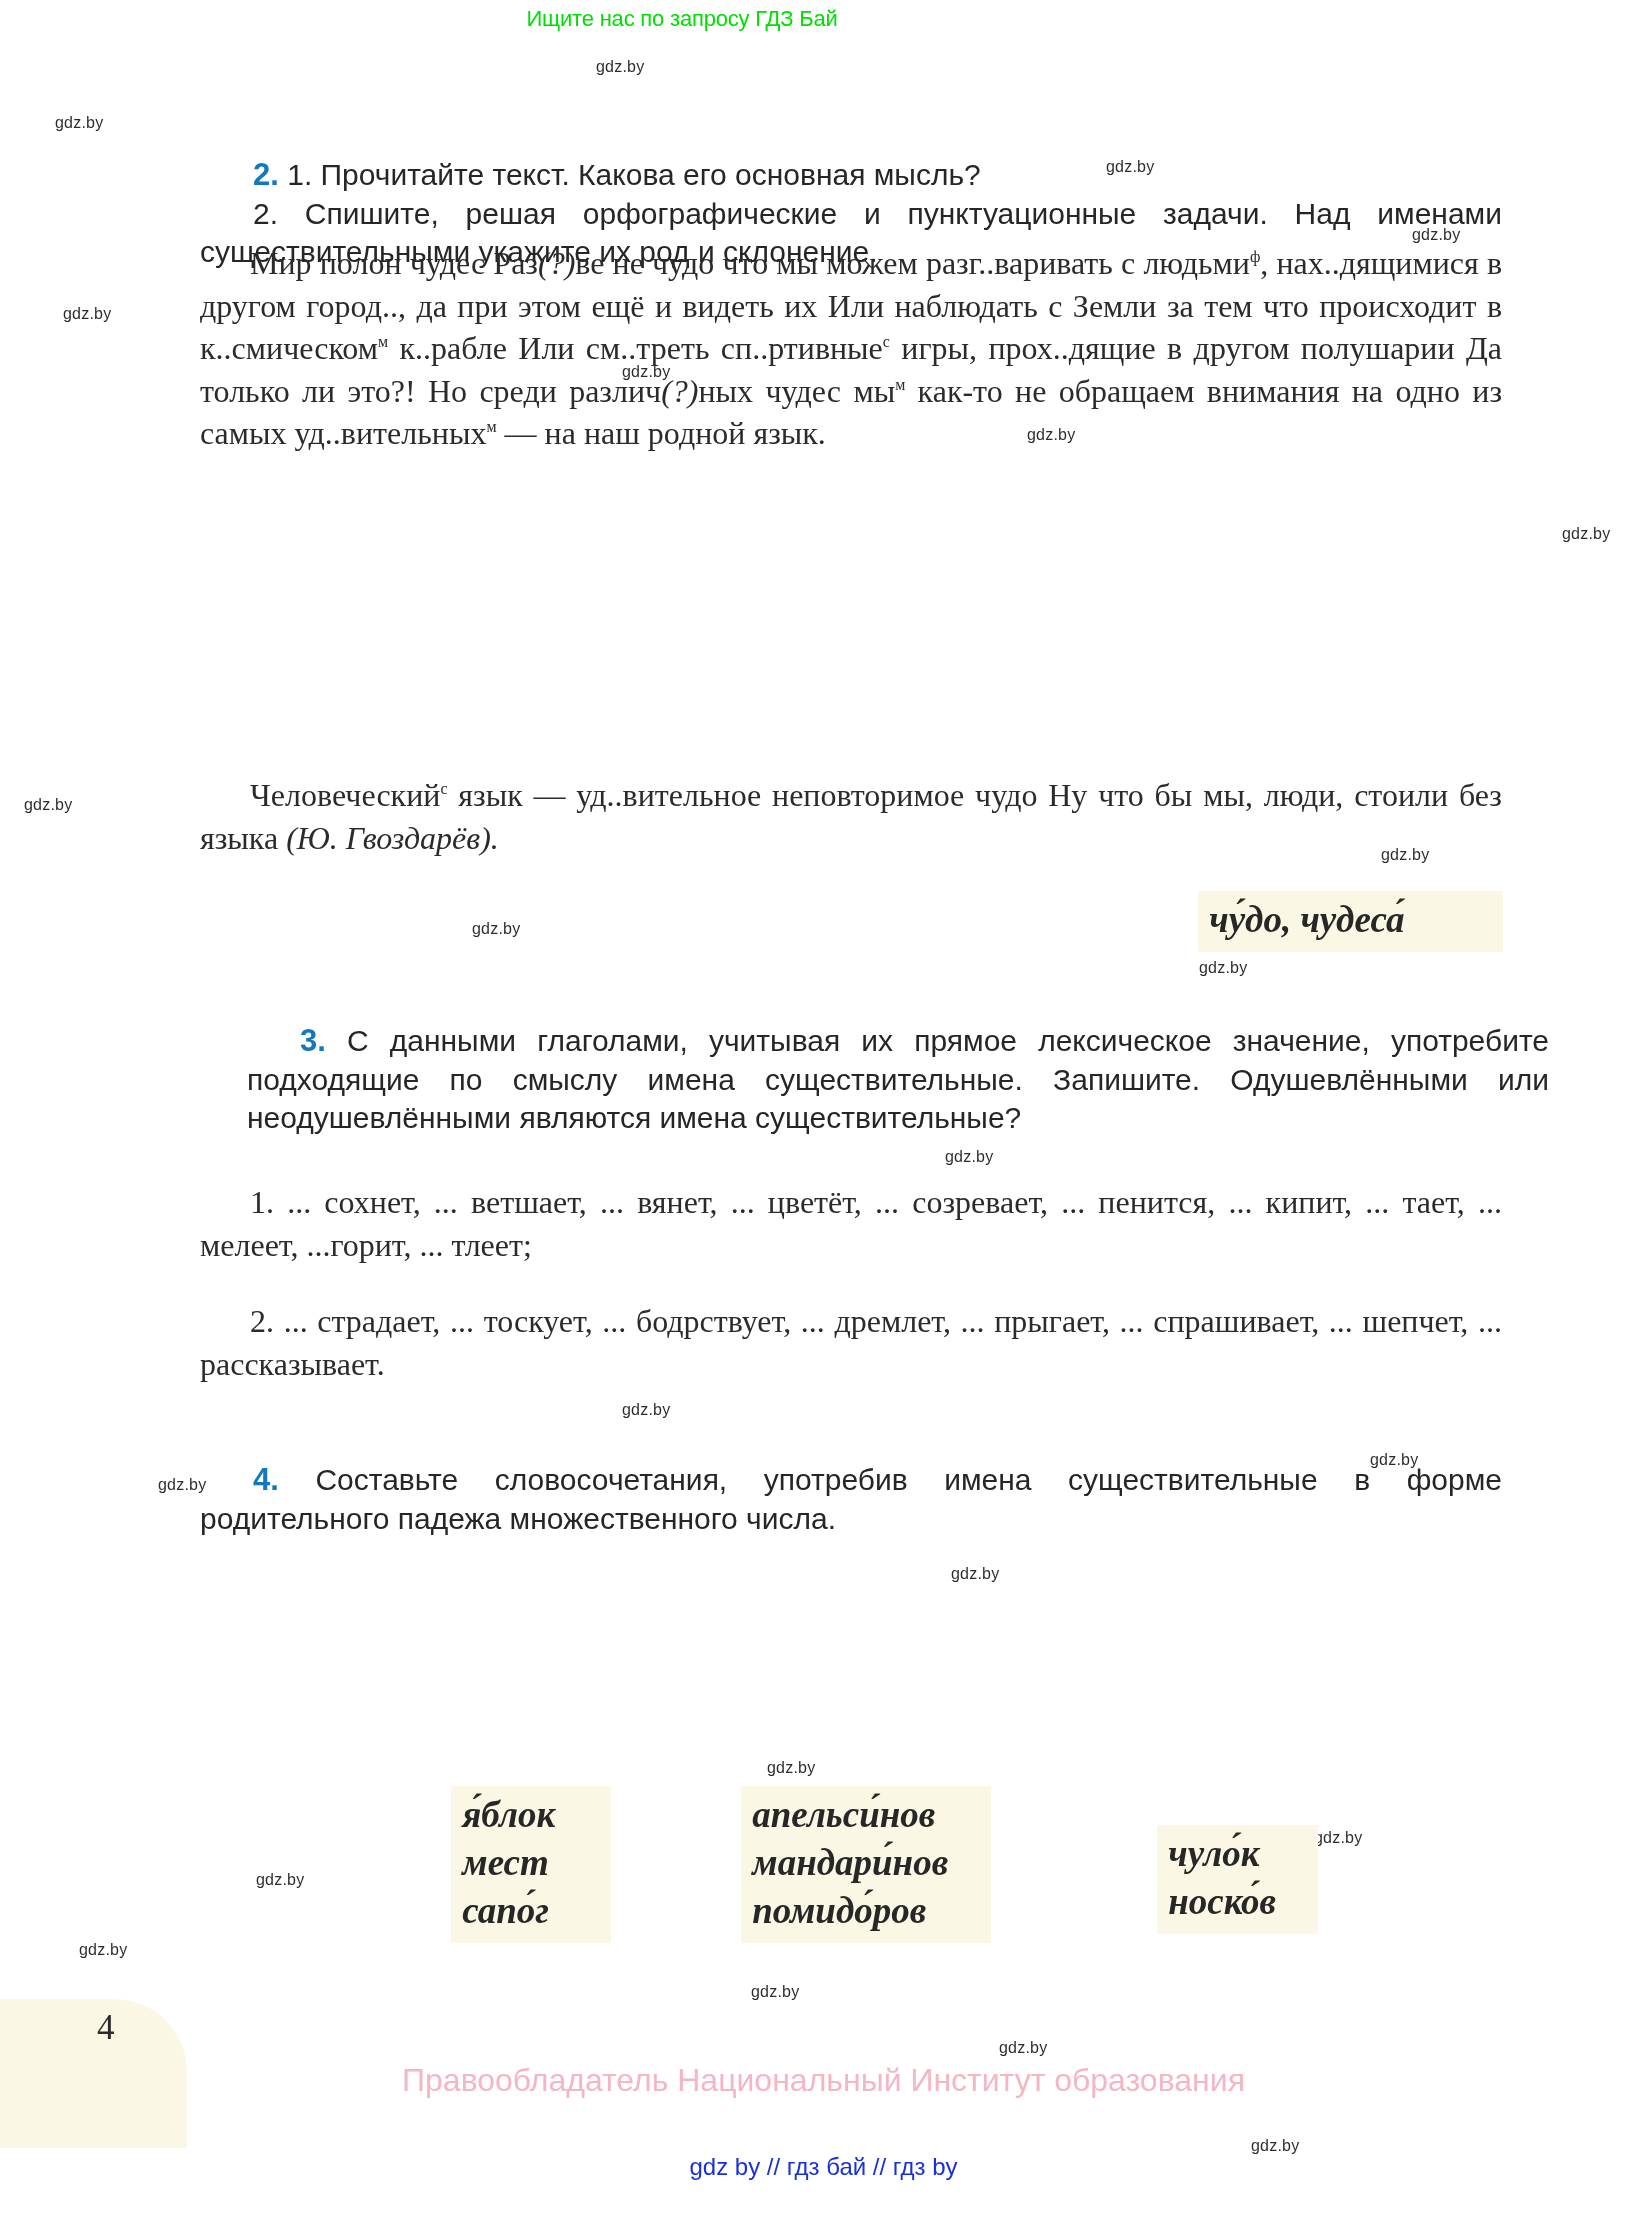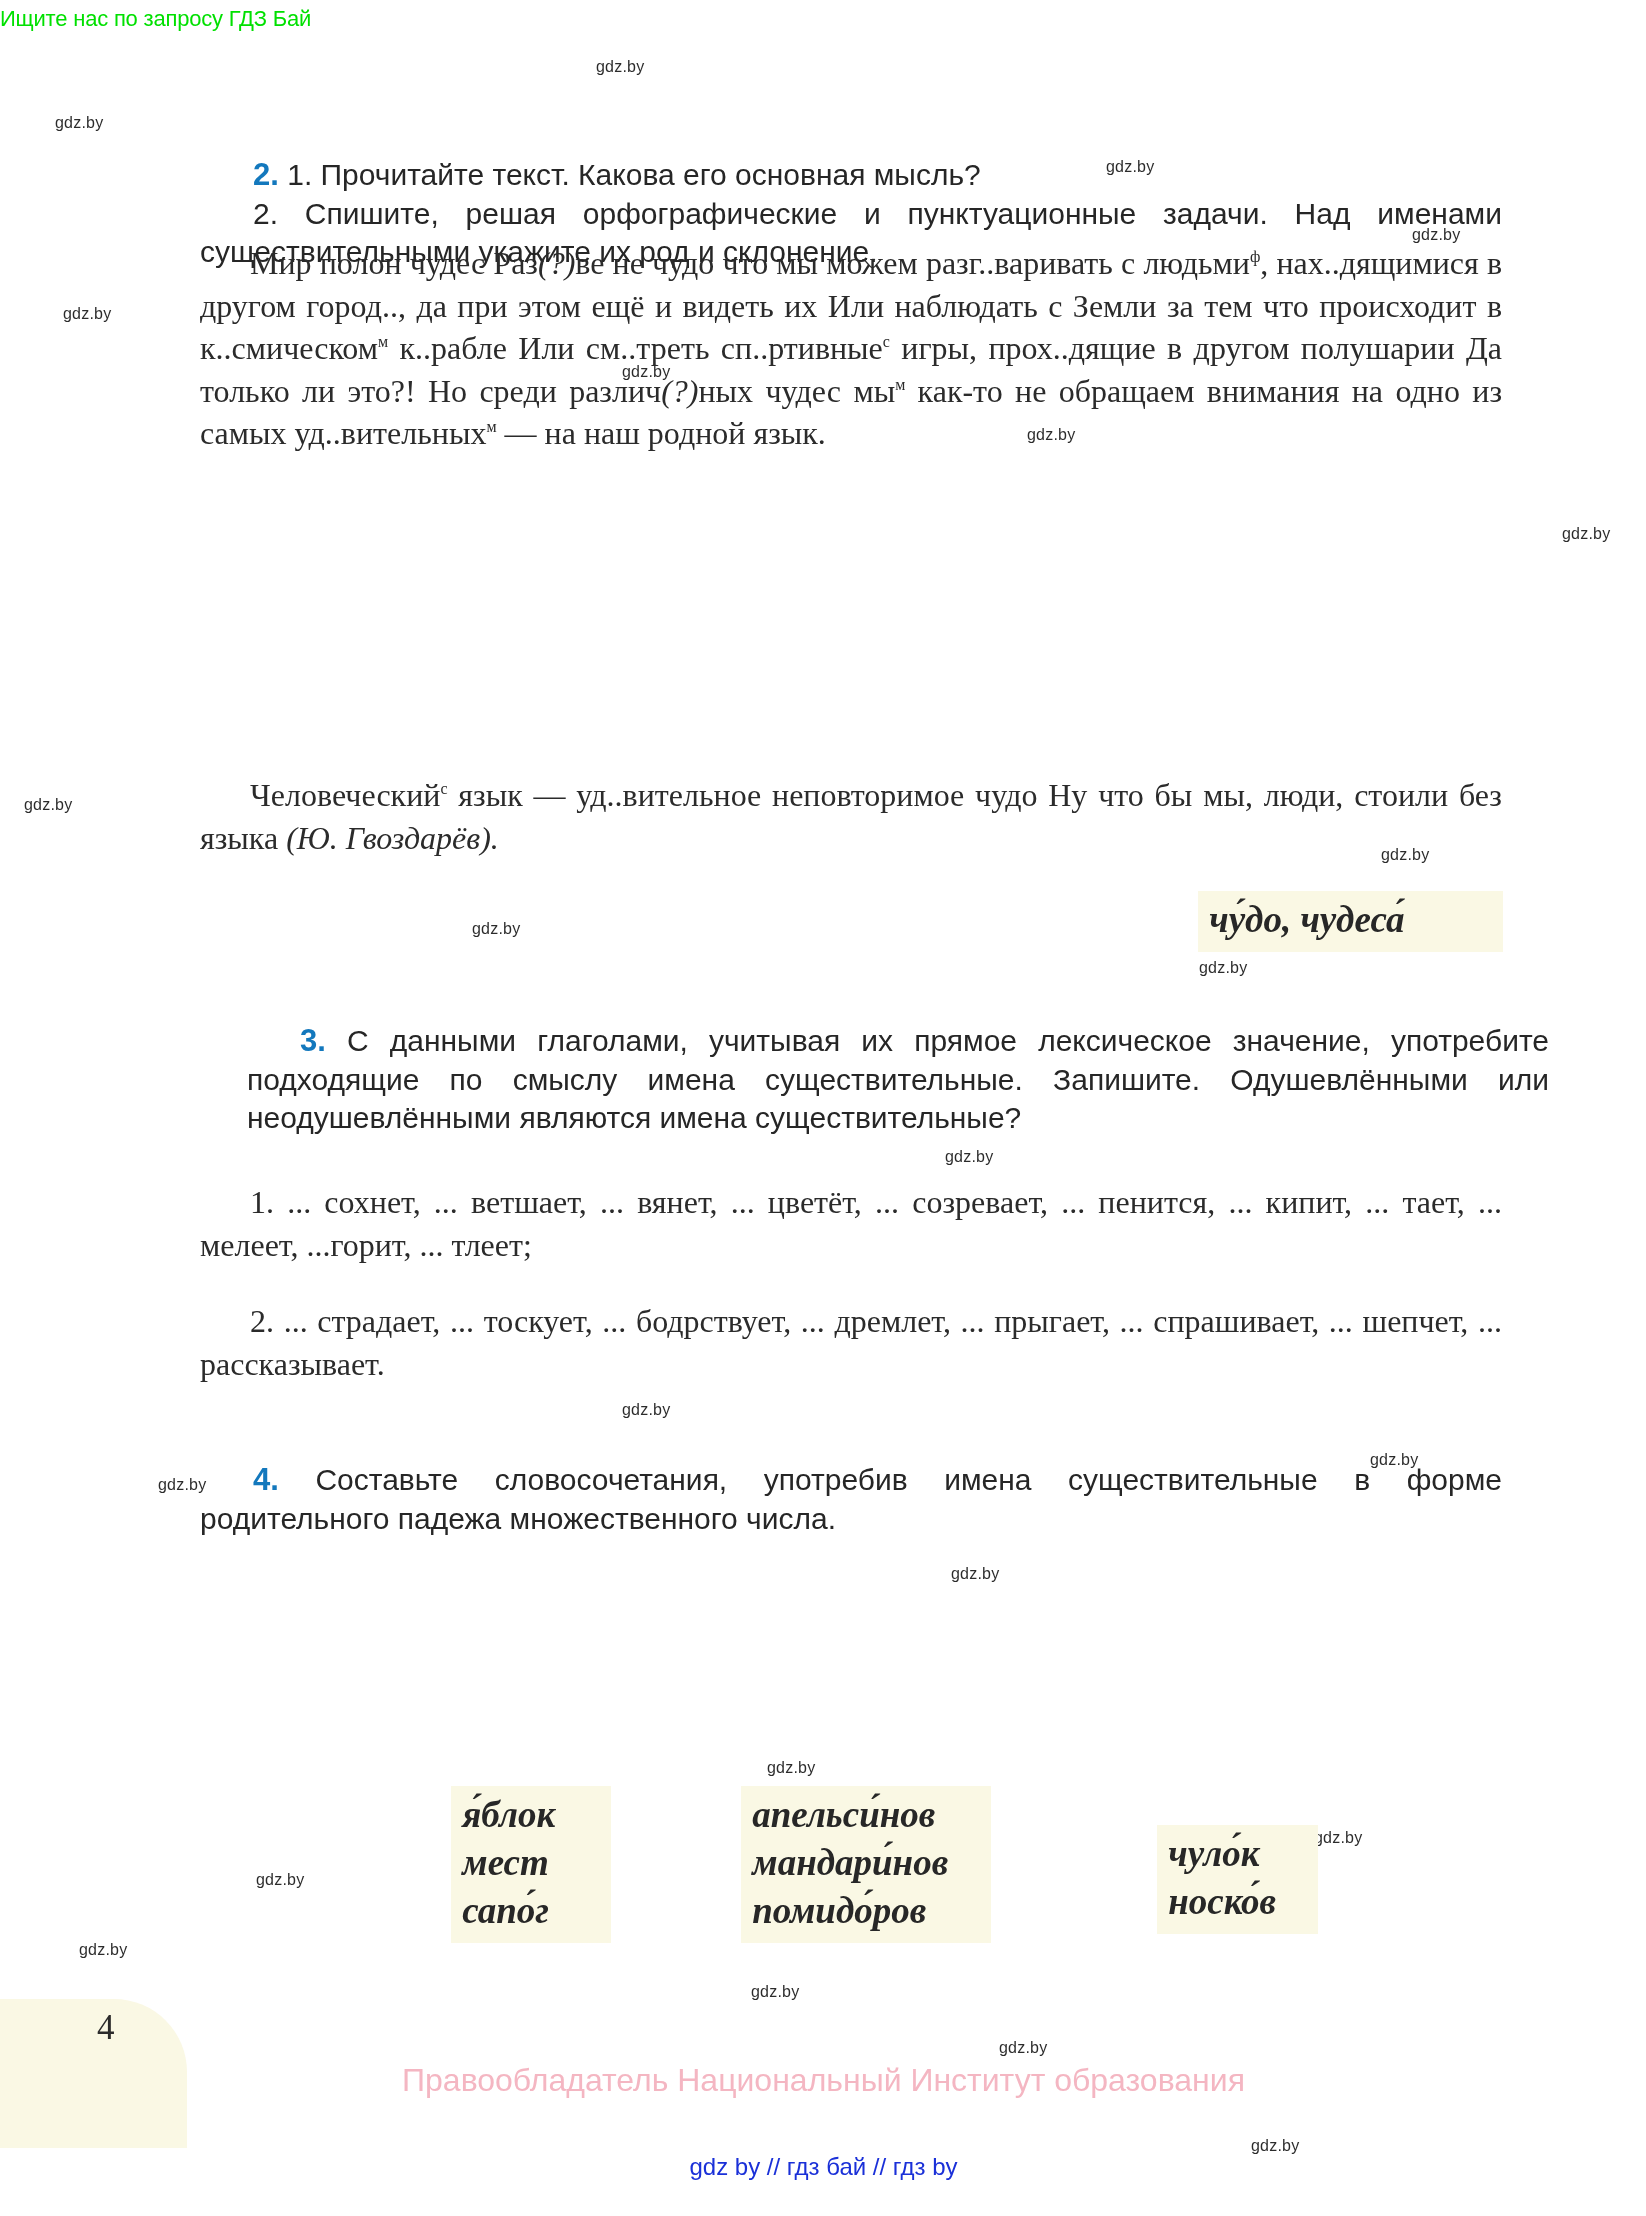--- a/index.html
+++ b/index.html
@@ -24,20 +24,21 @@
     color: #1a1a1a;
     white-space: nowrap;
     opacity: .92;
     letter-spacing: 0.2px;
   }
   .wm-top {
     position: absolute;
     top: 6.4px;
     left: 0;
     width: 1364px;
+    text-align: center;
     font-size: 22px;
     color: #00e000;
     font-family: "Liberation Sans", sans-serif;
     letter-spacing: -0.2px;
     white-space: nowrap;
   }
 
   
   .page {
     position: absolute;

